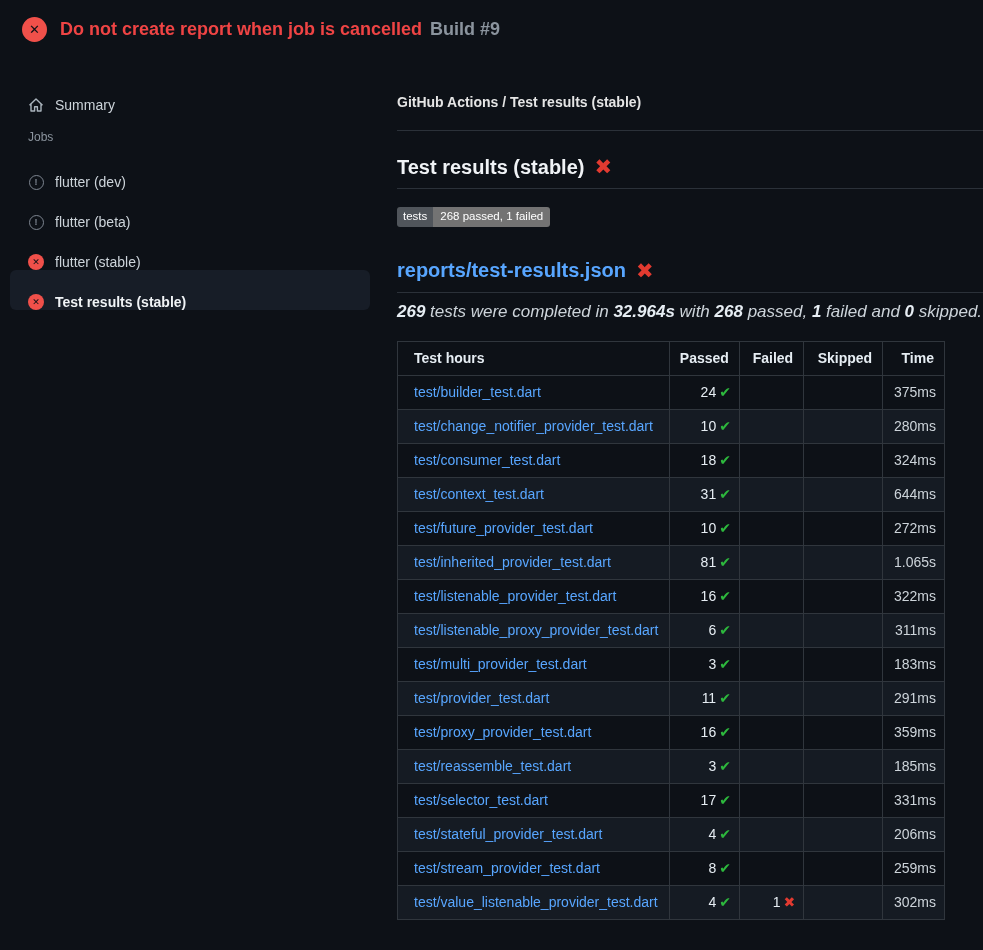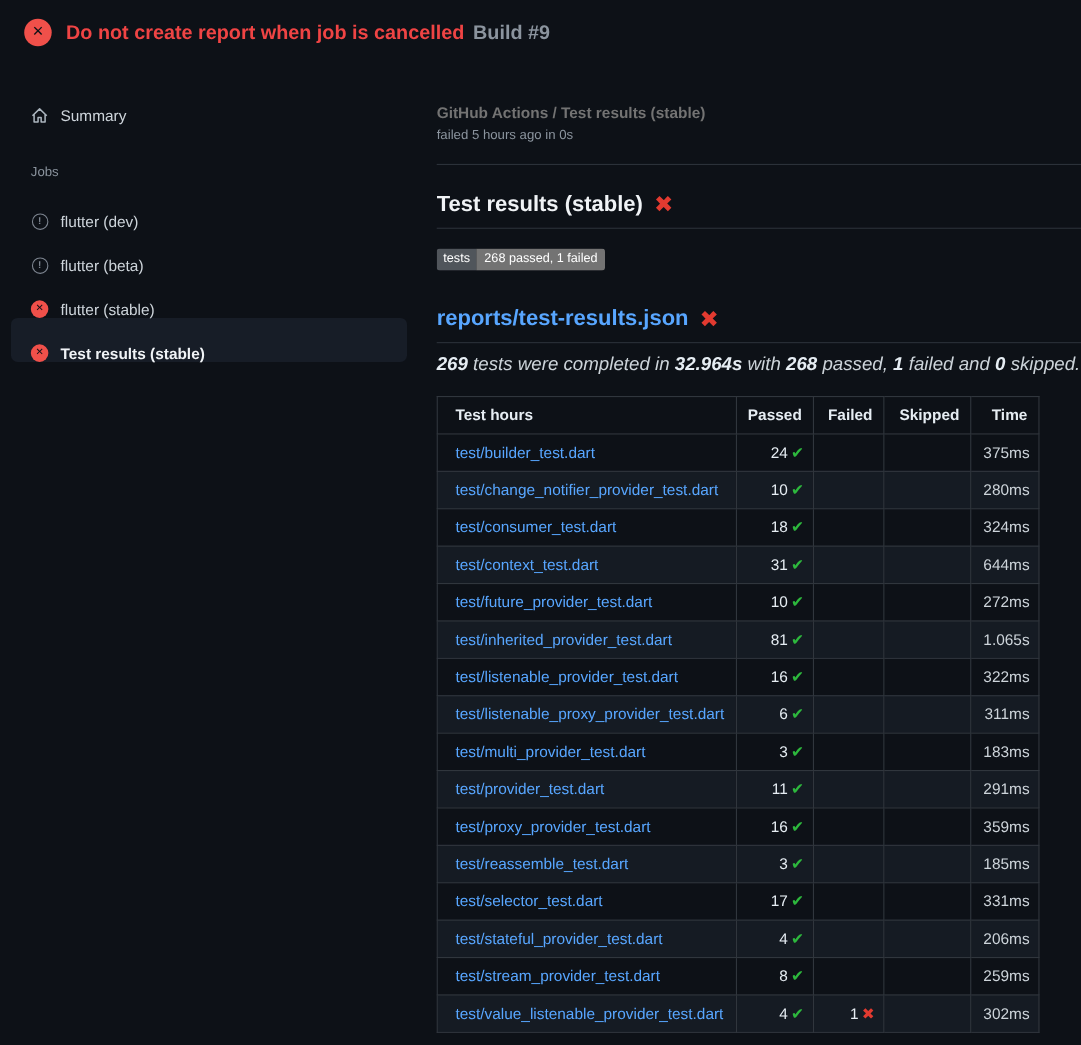--- a/index.html
+++ b/index.html
@@ -28,35 +28,35 @@
   .sidebar { width:380px; flex:0 0 auto; padding-top:17px; }
   .main { flex:1; padding:38px 0 0 17px; }
 
   
   .side-item {
     display:flex; align-items:flex-end; gap:11px;
     height:40px; margin:0 10px; padding:0 18px;
     border-radius:6px; cursor:pointer; color:#cdd4da;
   }
   .side-item.selected { background:#171d27; color:#f0f3f6; font-weight:700; }
-  .jobs-label { font-size:12px; color:#8b949e; margin:36px 0 6px 28px; }
+  .jobs-label { font-size:12px; color:#8b949e; margin:17px 0 6px 28px; }
   .icon-16 { width:16px; height:16px; flex:0 0 auto; display:flex; align-items:center; justify-content:center; }
   .neutral-circle {
     width:15px; height:15px; border-radius:50%;
     border:1.5px solid #7d8590; display:flex; align-items:center; justify-content:center;
   }
   .neutral-circle .bang { color:#7d8590; font-size:9px; font-weight:700; line-height:1; }
   .fail-circle {
     width:16px; height:16px; border-radius:50%;
     background:#f0504a; display:flex; align-items:center; justify-content:center;
   }
   .fail-circle .x { color:#0d1117; font-weight:900; font-size:9px; line-height:1; }
 
   
-  .breadcrumb { font-size:14px; font-weight:700; color:#737373; }
+  .breadcrumb { font-size:14px; font-weight:700; color:#e5e5e5; }
   .run-meta { font-size:12px; color:#8b949e; margin-top:5px; }
   .hr { border:0; border-top:1px solid #2b3139; margin:0; }
   .hr.after-meta { margin-top:20px; }
   .section-h {
     font-size:20px; font-weight:700; color:#f0f3f6;
     margin-top:24px; display:flex; align-items:center; gap:10px;
   }
   .section-h .fail-x { color:#e23a30; font-weight:700; font-size:21px; }
   .hr.after-h { margin-top:9px; }
   .badge { display:inline-flex; margin-top:18px; border-radius:3px; overflow:hidden;
@@ -138,21 +138,20 @@
               <span class="x glyph">✕</span>
             </span>
           </span>
           <span>Test results (stable)</span>
         </div>
       </div>
   </div>
 
   <div class="main">
     <div class="breadcrumb">GitHub Actions / Test results (stable)</div>
-    <div class="run-meta">failed 5 hours ago in 0s</div>
     <hr class="hr after-meta">
 
     <div class="section-h">
       <span>Test results (stable)</span>
       <span class="fail-x glyph">✖</span>
     </div>
     <hr class="hr after-h">
 
     <div>
       <span class="badge">

